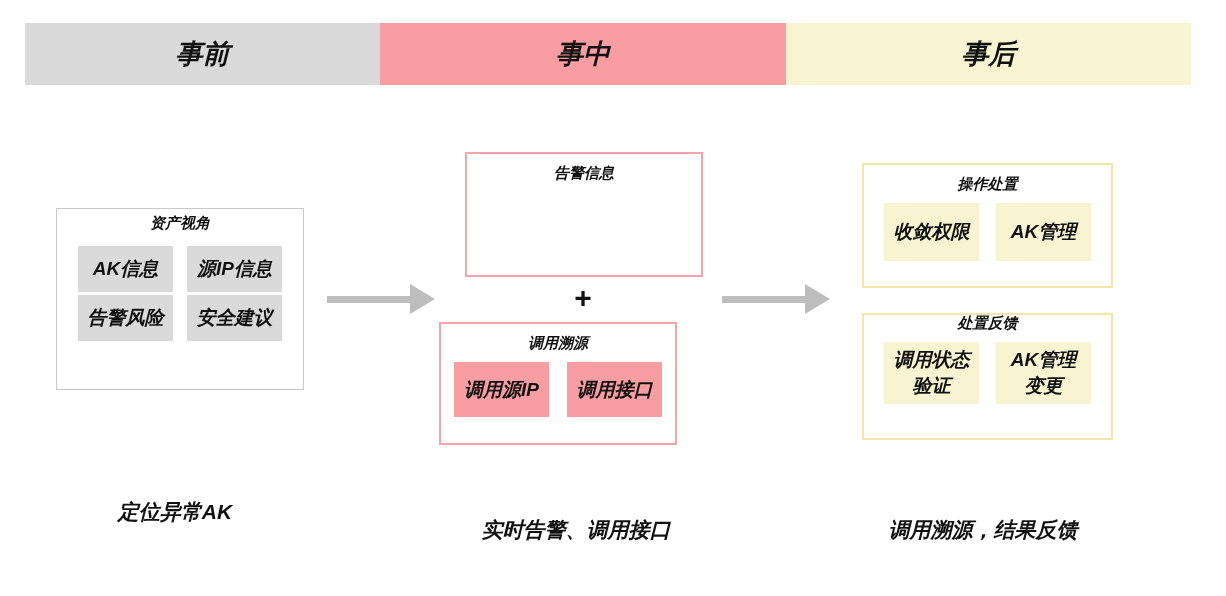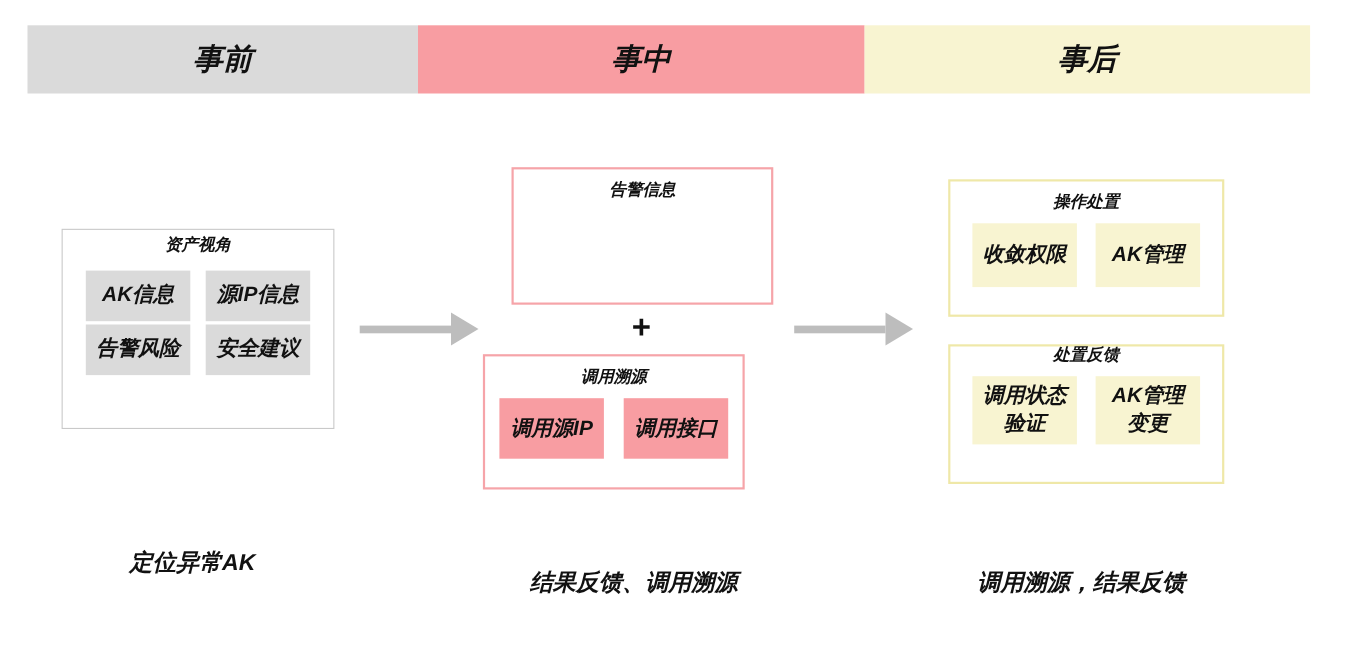--- a/index.html
+++ b/index.html
@@ -145,16 +145,16 @@
       <div class="chip chip-yellow tall">调用状态
 验证</div>
       <div class="chip chip-yellow tall">AK管理
 变更</div>
     </div>
   </div>
 
   <div class="caption caption-pre">
     <div>定位异常AK</div>
   </div>
-  <div class="caption caption-during">结果反馈、调用溯源</div>
+  <div class="caption caption-during">实时告警、调用接口</div>
   <div class="caption caption-post">调用溯源，结果反馈</div>
 
 </div>
 
 </body></html>

